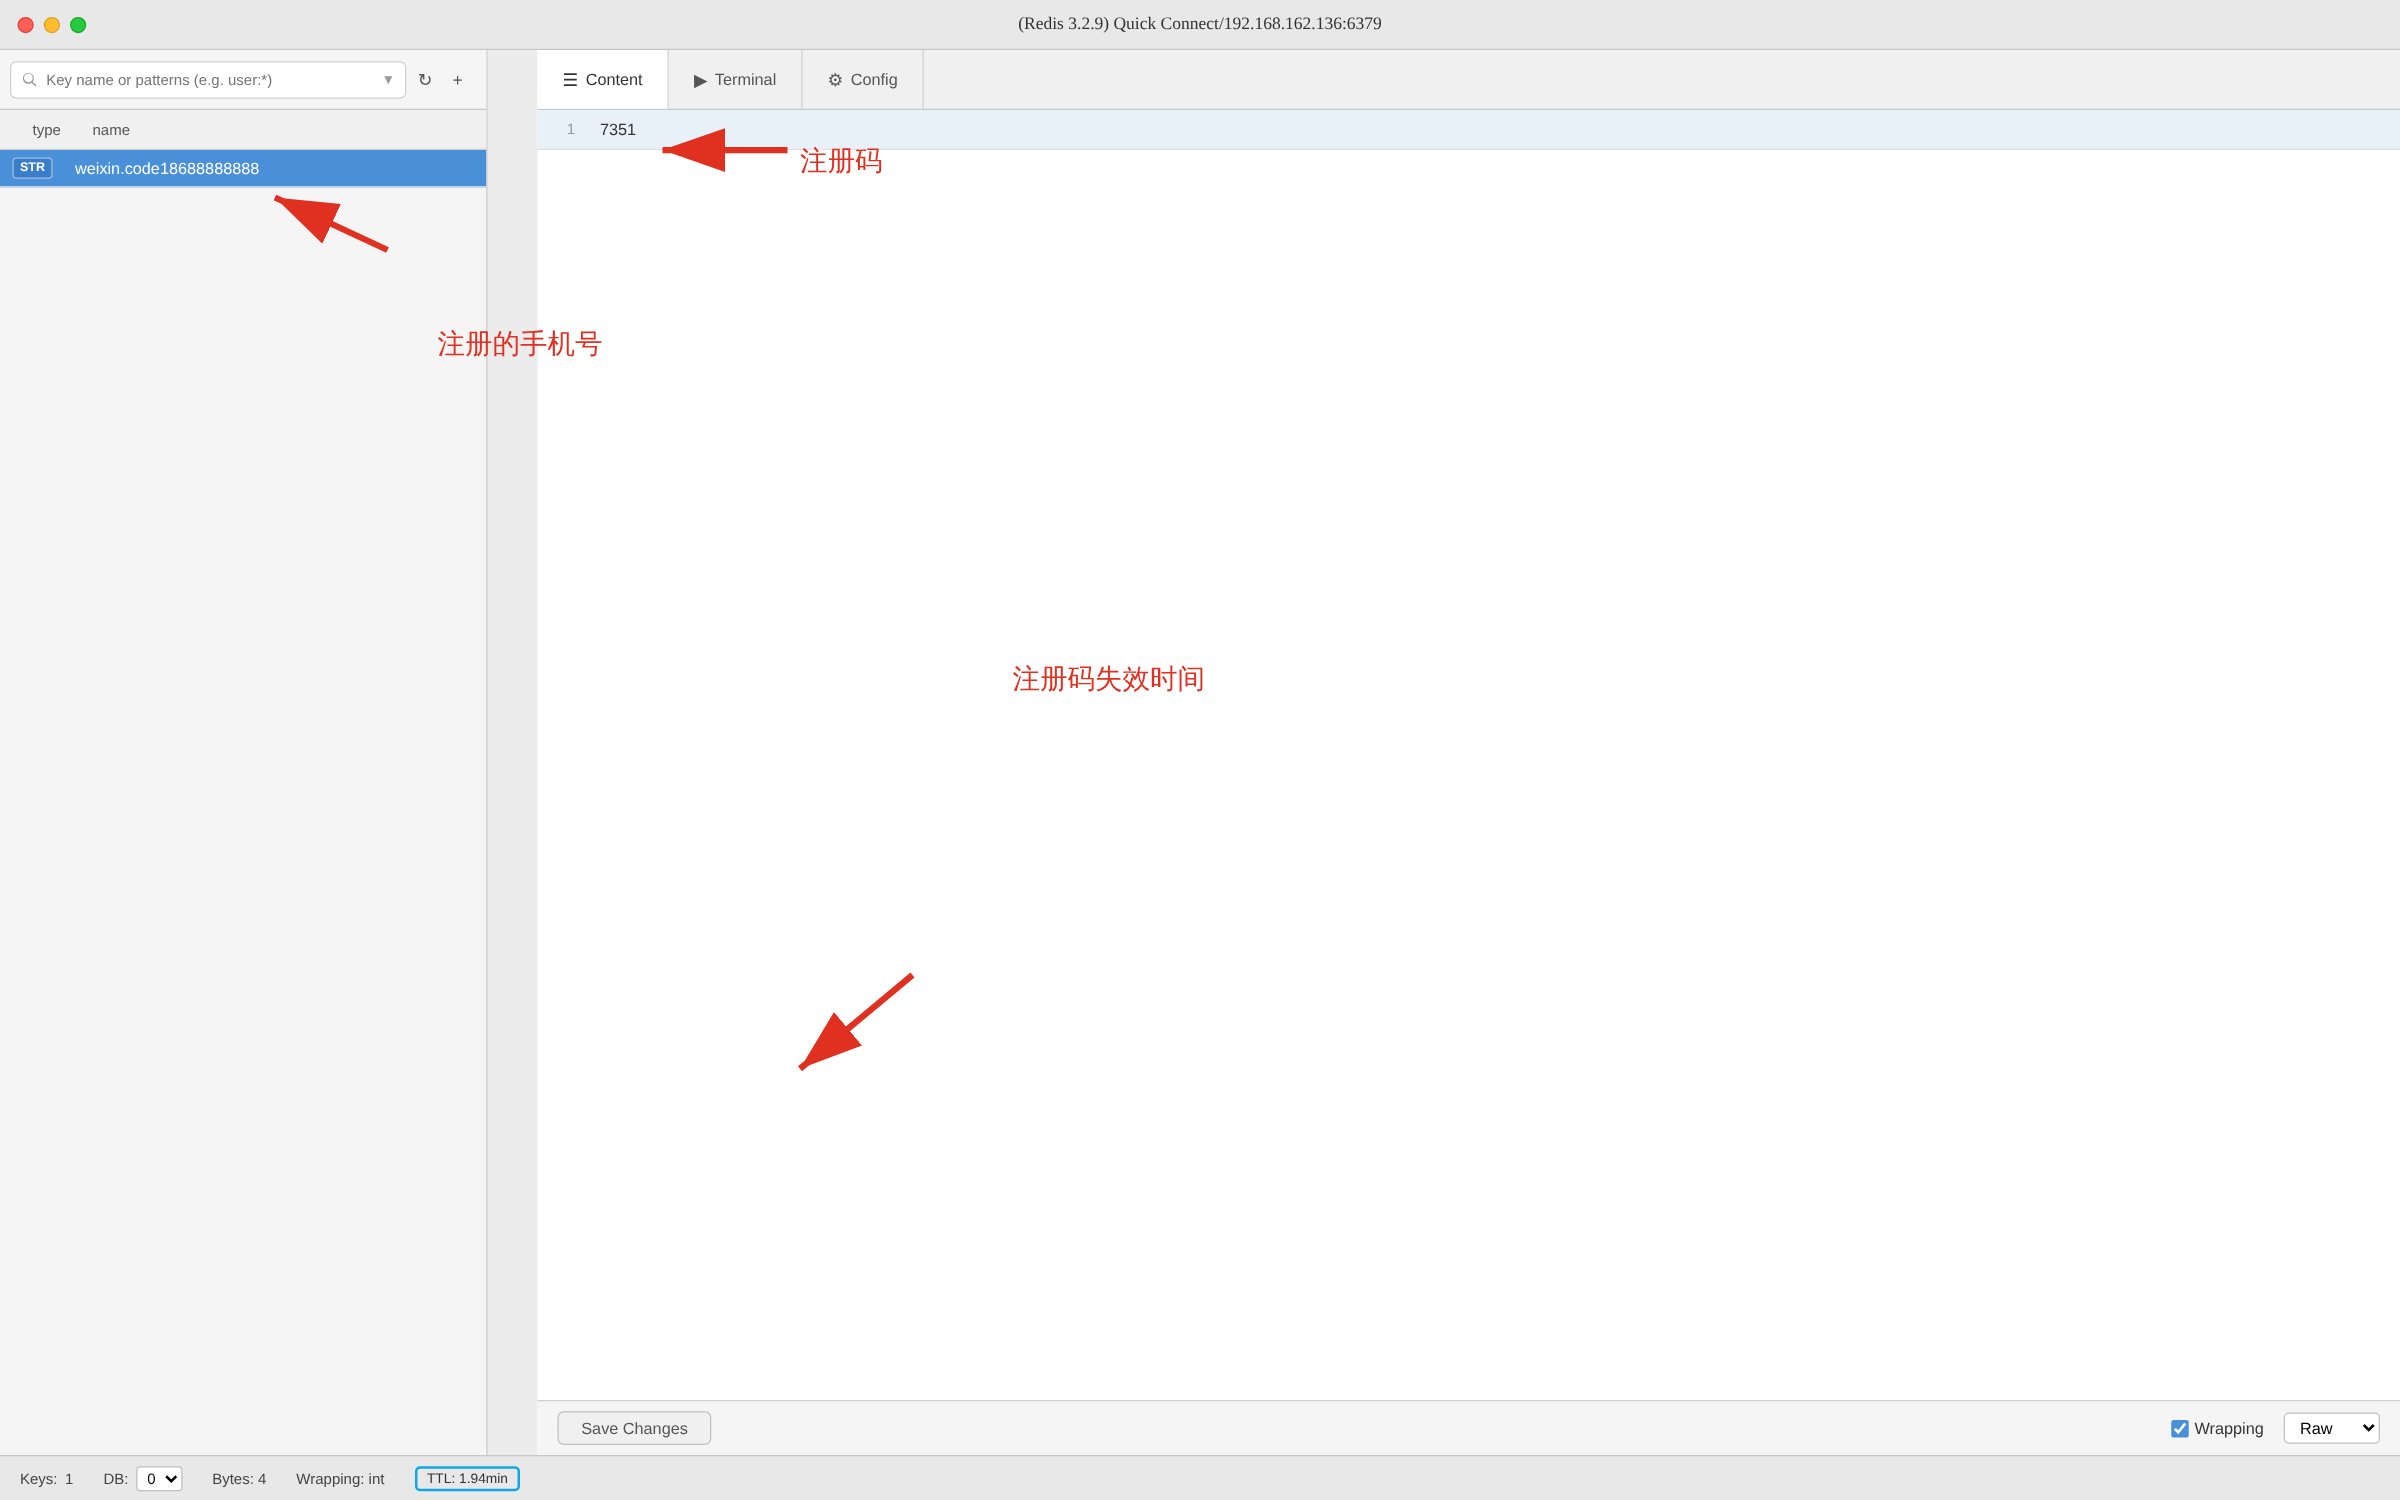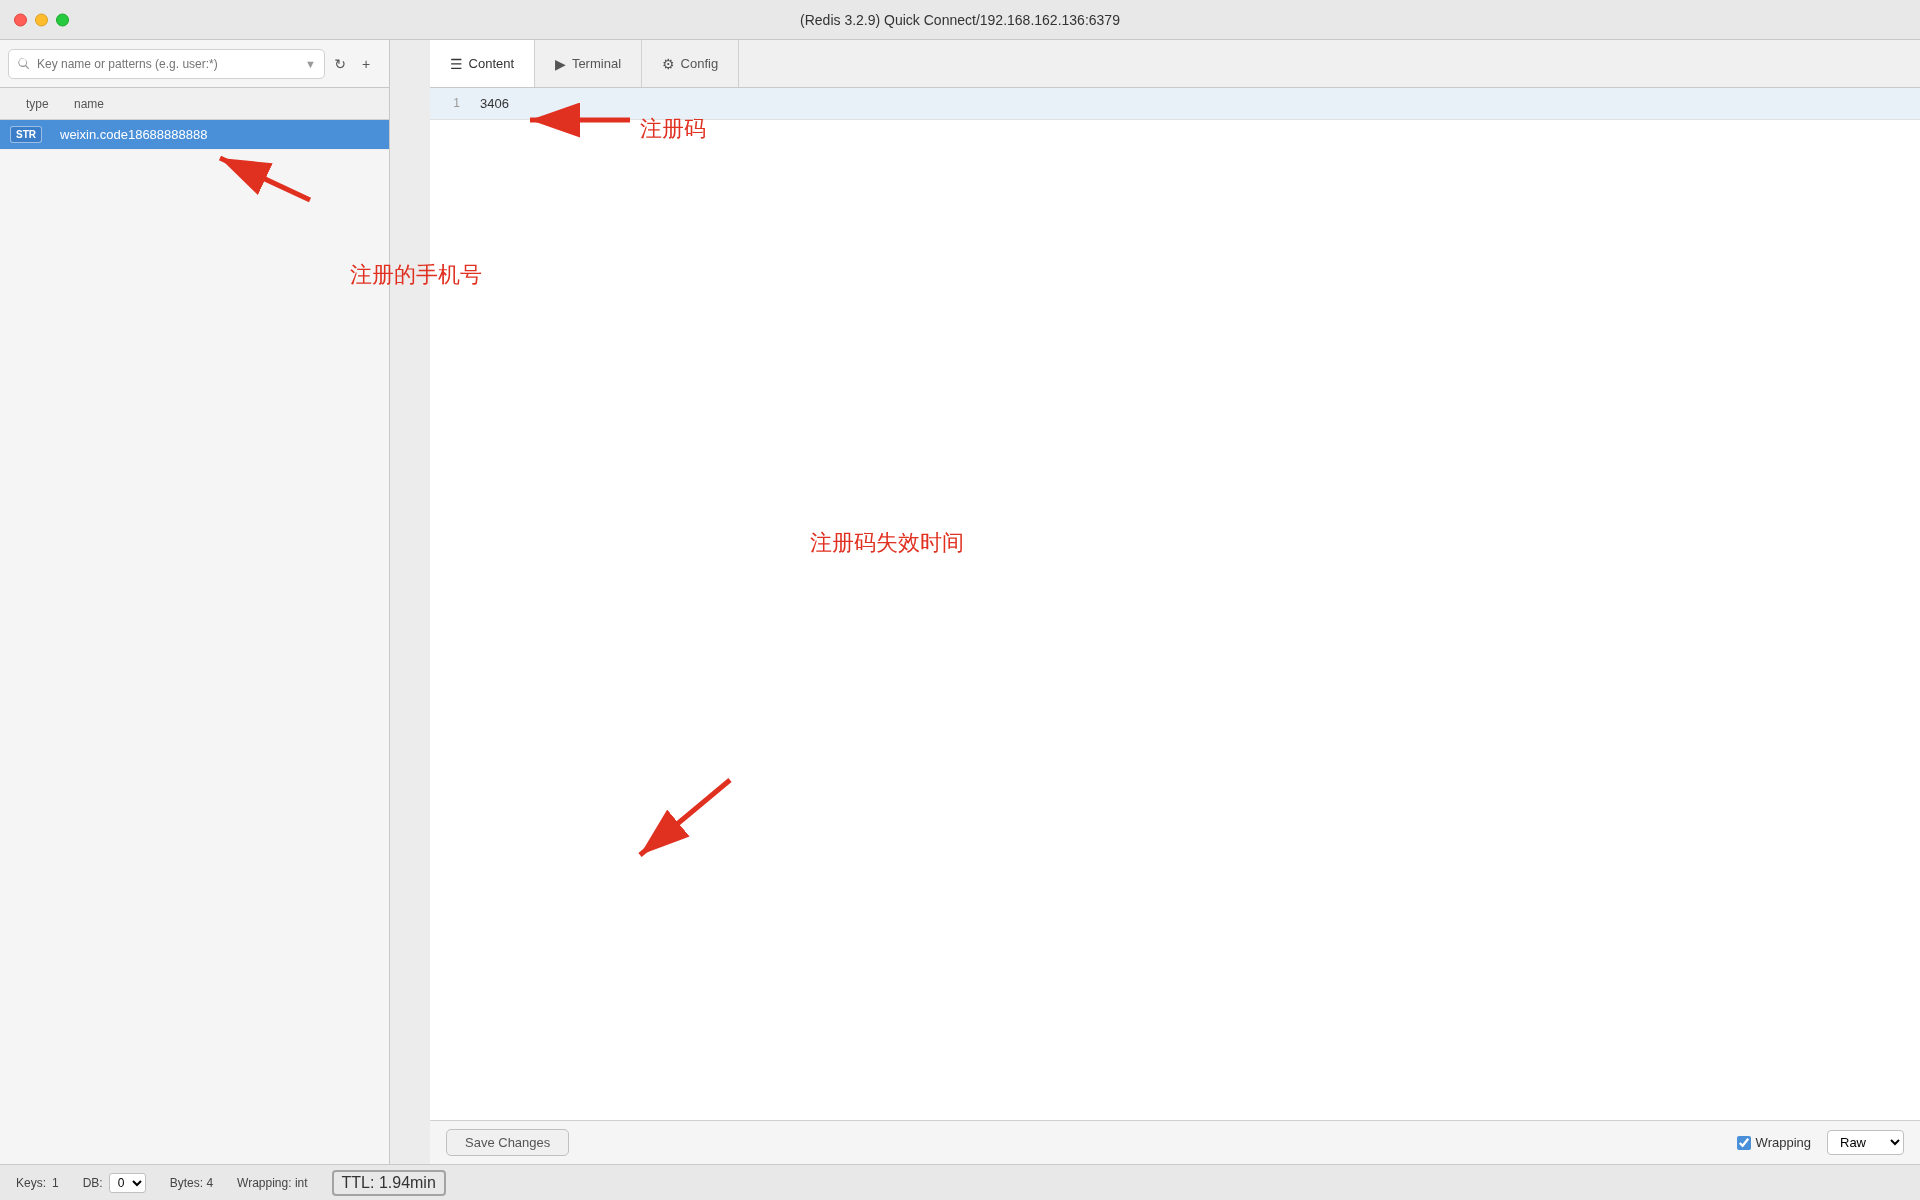--- a/index.html
+++ b/index.html
@@ -16,20 +16,21 @@
     
     .titlebar {
       width: 100%;
       height: 40px;
       background: #e8e8e8;
       border-bottom: 1px solid #c8c8c8;
       display: flex;
       align-items: center;
       justify-content: center;
       position: relative;
+      font-family: Liberation Serif, serif;
     }
     .titlebar-title {
       font-size: 14px;
       color: #333;
       font-weight: 500;
     }
     .traffic-lights {
       position: absolute;
       left: 14px;
       top: 50%;
@@ -290,25 +291,25 @@
     }
     .status-item { display: flex; align-items: center; gap: 6px; }
     .db-select {
       border: 1px solid #c0c0c0;
       border-radius: 3px;
       padding: 1px 4px;
       font-size: 12px;
       background: white;
     }
     .ttl-badge {
-      border: 2px solid #a3a3a3;
+      border: 2px solid #0ea5e9;
       border-radius: 4px;
       padding: 2px 8px;
       color: #333;
-      font-size: 16px;
+      font-size: 11px;
     }
     .status-right { margin-left: auto; font-size: 11px; color: #888; }
 
     
     .annotation {
       position: absolute;
       pointer-events: none;
     }
     .annotation-text {
       font-size: 22px;
@@ -382,21 +383,21 @@
       </div>
       <div class="tab">
         <span class="tab-icon">⚙</span>
         <span>Config</span>
       </div>
     </div>
 
     <div class="value-area">
       <div class="value-row">
         <span class="row-num">1</span>
-        <span class="row-value">3406</span>
+        <span class="row-value">7351</span>
       </div>
     </div>
 
     <div class="bottom-toolbar">
       <button class="save-btn">Save Changes</button>
       <label class="wrapping-label">
         <input class="wrapping-cb" type="checkbox" checked="" style="">
         <span>Wrapping</span>
       </label>
       <select class="raw-select">

